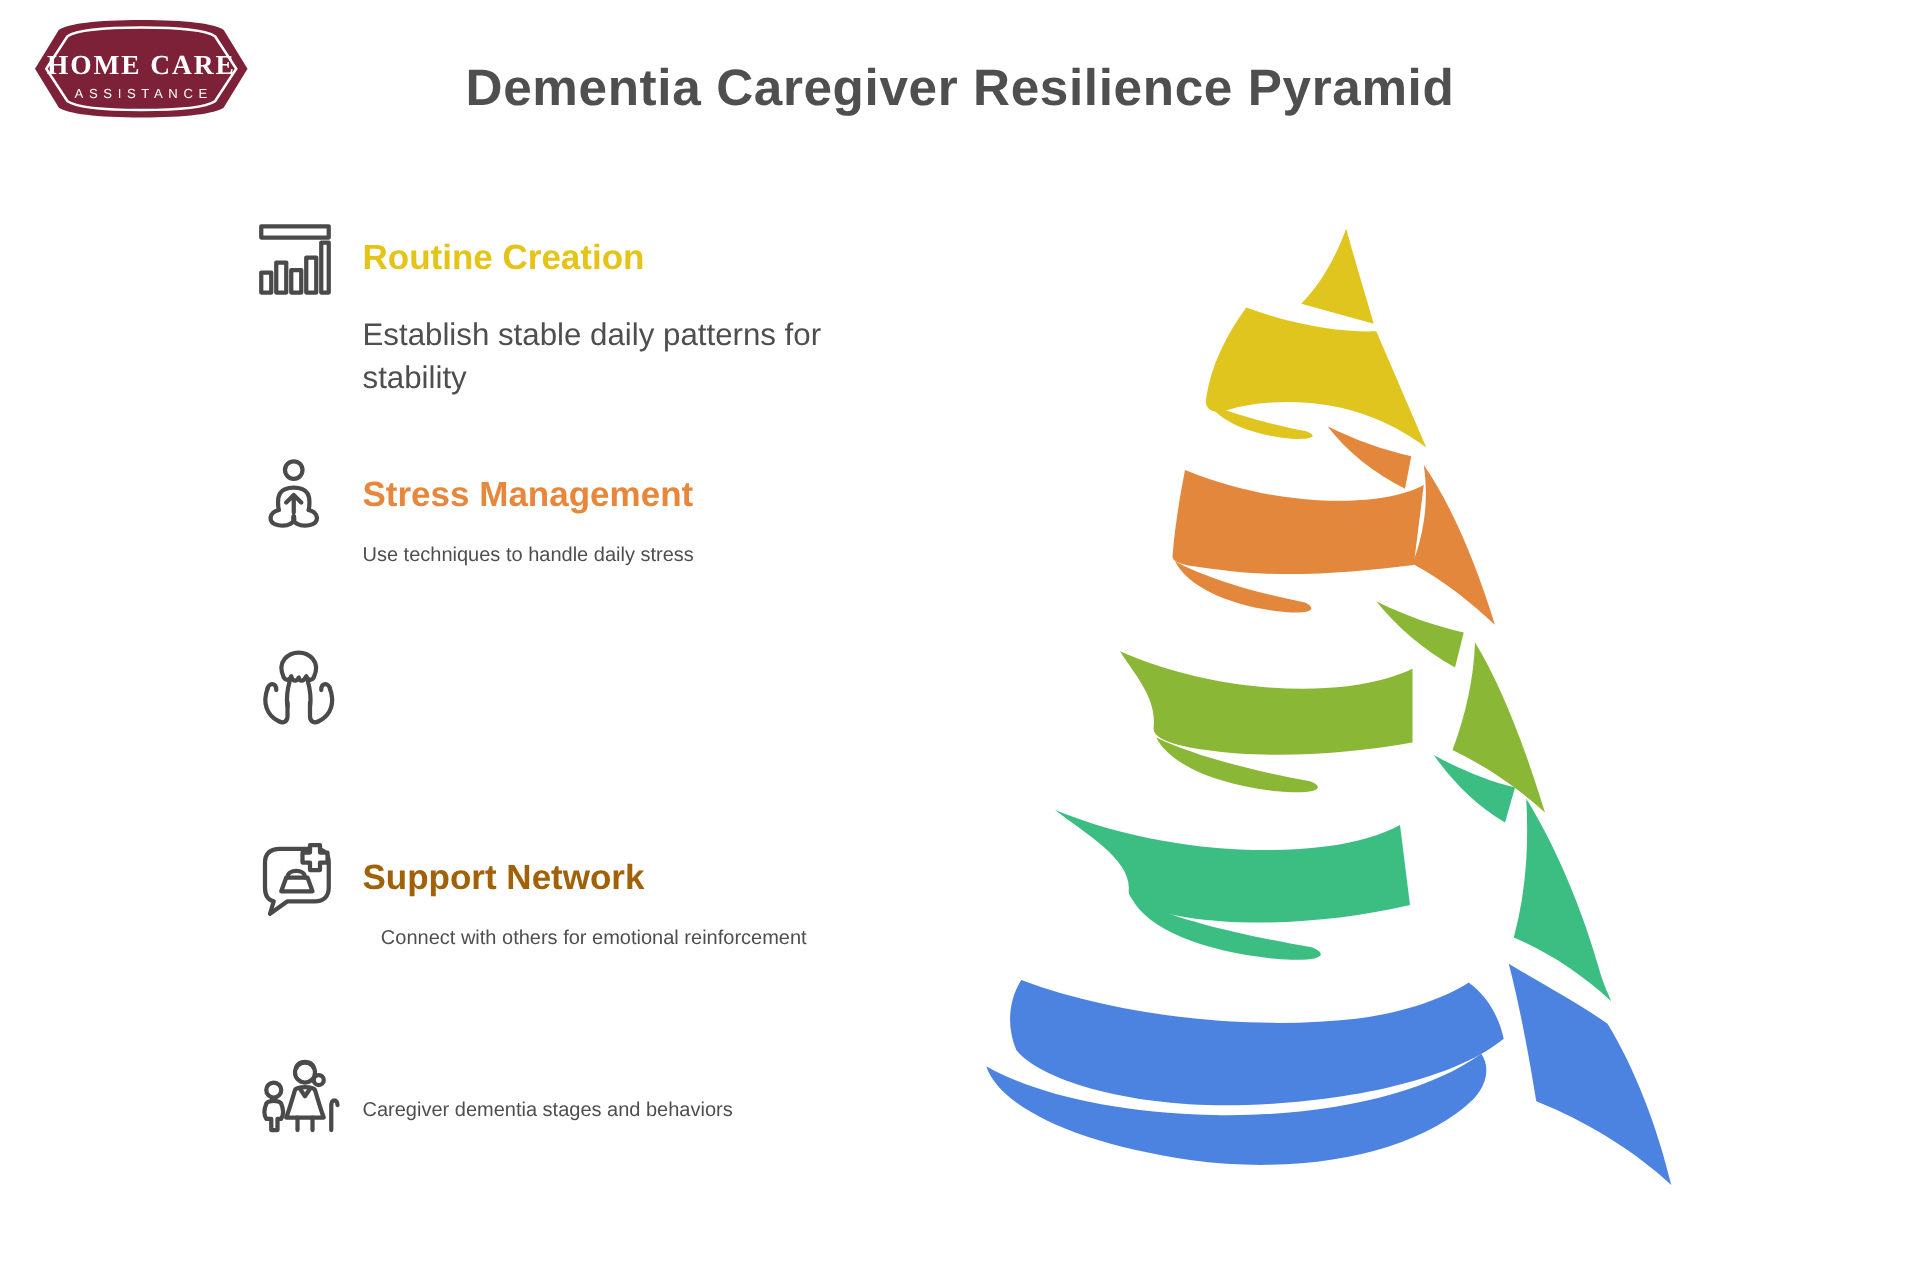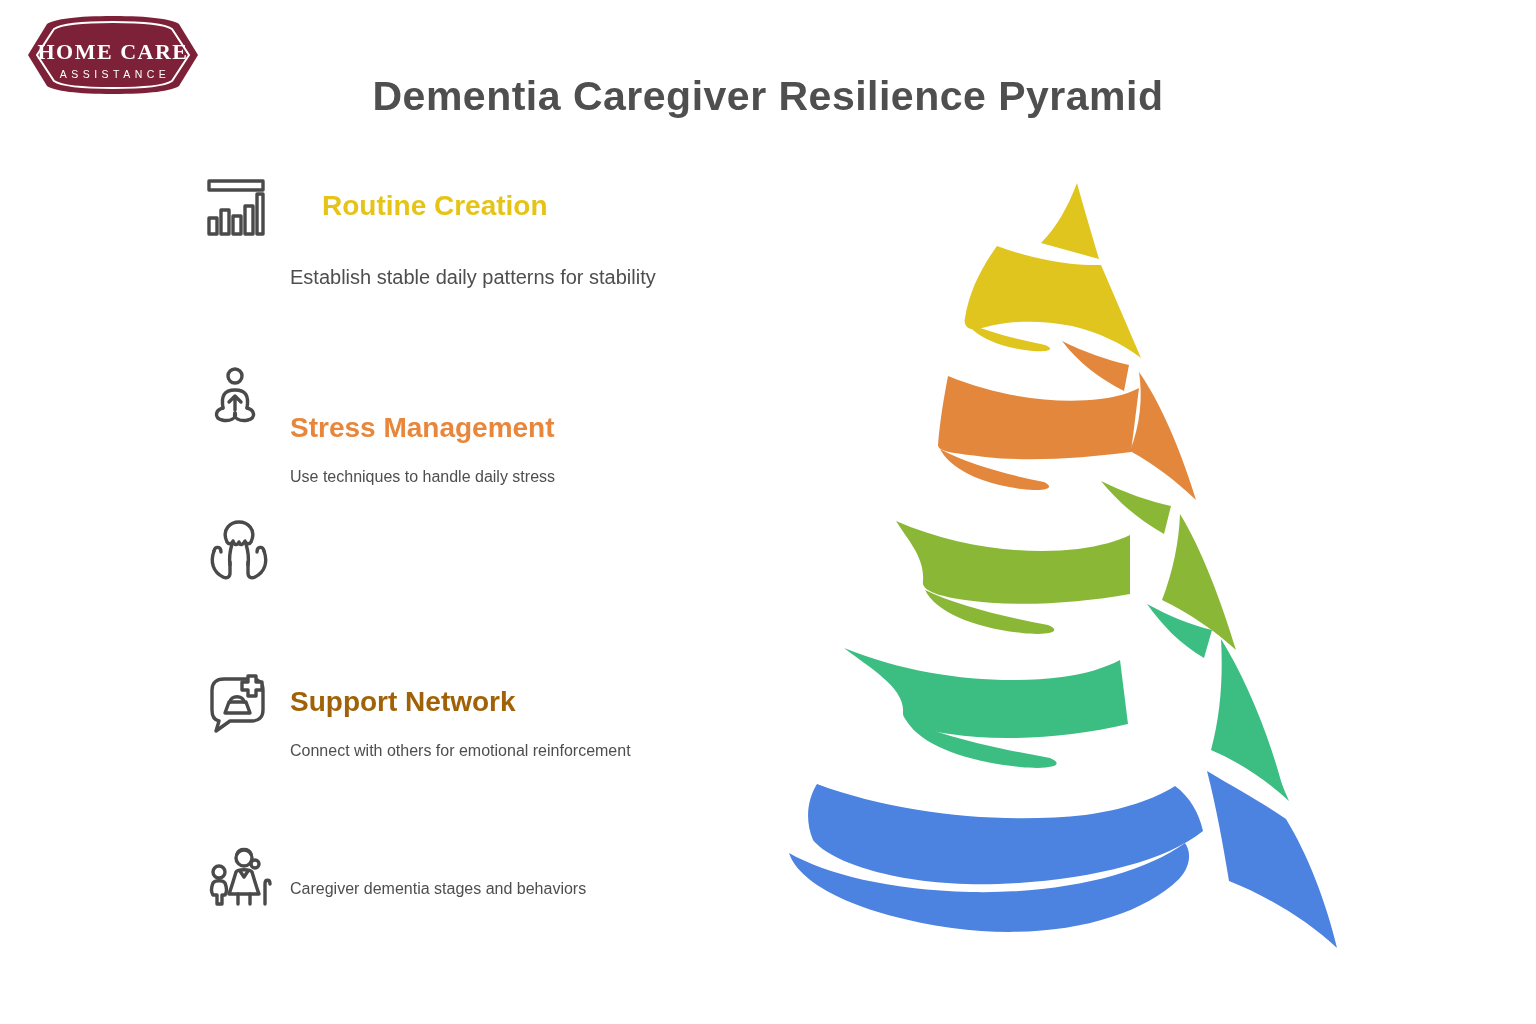--- a/index.html
+++ b/index.html
@@ -1,33 +1,33 @@
 <!DOCTYPE html>
 <html><head>
 <meta charset="utf-8">
 <style>
   html,body{margin:0;padding:0;}
   body{
     width:1536px;height:1024px;position:relative;overflow:hidden;
     background:#ffffff;font-family:"Liberation Sans",sans-serif;
   }
   .page-title{
-    position:absolute;top:46px;left:0;right:0;text-align:center;
+    position:absolute;top:20px;left:0;right:0;text-align:center;
     font-size:41px;font-weight:bold;color:#4f4f4f;letter-spacing:.5px;
   }
   .logo{position:absolute;left:20px;top:14px;width:186px;height:82px;}
   .pyramid-svg{position:absolute;left:0;top:0;width:1536px;height:1024px;}
   .item{position:absolute;left:206px;}
   .item .icon-box{position:absolute;left:0;top:-14px;width:64px;height:66px;}
   .item .content{margin-left:84px;}
   .item-title{margin:0;font-size:28px;font-weight:bold;line-height:1.15;}
   .item-desc{margin:22px 0 0;font-size:16px;color:#4e4e50;line-height:1.38;}
-  .item1 .item-desc{font-size:20px;margin-top:42px;width:430px;line-height:1.35;}
+  .item1 .item-desc{font-size:25px;margin-top:30px;width:430px;line-height:1.35;}
   .item2 .item-desc,.item3 .item-desc,.item5 .item-desc{width:520px;}
-  .item4 .item-desc{width:370px;}
+  .item4 .item-desc{width:370px;text-align:center;}
   .ic{stroke:#4a4a4a;stroke-width:3.4;fill:none;stroke-linecap:round;stroke-linejoin:round;}
 </style>
 </head>
 <body>
 
 <svg class="logo" viewBox="0 0 186 82">
   <path d="M93,2 C57,2 34,5 27,10 L8,41 L27,72 C34,77 57,80 93,80 C129,80 152,77 159,72 L178,41 L159,10 C152,5 129,2 93,2 Z" fill="#7c2138"></path>
   <path fill="none" stroke="#ffffff" stroke-width="2" d="M93,8 C60,8 40,11 34,15 L17,41 L34,67 C40,71 60,74 93,74 C126,74 146,71 152,67 L169,41 L152,15 C146,11 126,8 93,8 Z"></path>
   <text x="93" y="45" text-anchor="middle" fill="#ffffff" font-family="Liberation Serif, serif" font-size="22" font-weight="bold" letter-spacing="1.5">HOME CARE</text>
   <text x="95" y="64" text-anchor="middle" fill="#ffffff" font-family="Liberation Sans, sans-serif" font-size="10.5" letter-spacing="4.5">ASSISTANCE</text>
@@ -68,39 +68,39 @@
         <rect x="3" y="5" width="54" height="9"></rect>
         <rect x="3" y="42" width="8" height="16"></rect>
         <rect x="15" y="34" width="8" height="24"></rect>
         <rect x="27" y="40" width="8" height="18"></rect>
         <rect x="39" y="30" width="8" height="28"></rect>
         <rect x="51" y="18" width="6" height="40"></rect>
       </g>
     </svg>
   </div>
   <div class="content">
-    <h2 class="item-title" style="color: rgb(229, 196, 23); margin-left: 32px;">Routine Creation</h2>
+    <h2 class="item-title" style="color: rgb(229, 196, 23);">Routine Creation</h2>
     <p class="item-desc">Establish stable daily patterns for stability</p>
   </div>
 </div>
 
 <div class="item item2" style="top:380px;">
   <div class="icon-box">
     <svg viewBox="0 0 58 64" width="58" height="64">
       <g class="ic">
         <circle cx="29" cy="10" r="7"></circle>
         <path d="M17,42 C15,30 18,24 29,24 C40,24 43,30 41,42"></path>
         <path d="M29,44 V31 M23,36 L29,30 L35,36"></path>
         <path d="M17,42 C9,44 8,52 16,54 C24,56 31,52 29,47"></path>
         <path d="M41,42 C49,44 50,52 42,54 C34,56 27,52 29,47"></path>
       </g>
     </svg>
   </div>
   <div class="content">
-    <h2 class="item-title" style="color: rgb(232, 135, 59); margin-top: 32px;">Stress Management</h2>
+    <h2 class="item-title" style="color: rgb(232, 135, 59);">Stress Management</h2>
     <p class="item-desc">Use techniques to handle daily stress</p>
   </div>
 </div>
 
 <div class="item item3" style="top:533px;">
   <div class="icon-box">
     <svg viewBox="0 0 66 62" width="66" height="62">
       <g class="ic">
         <path d="M21,23 C15,10 25,3 33,3 C41,3 51,10 45,23 C43,26 40,25 39,22 C37,26 34,27 33,23 C31,27 28,26 27,22 C26,25 23,26 21,23 Z"></path>
         <path d="M26,25 C24,32 23,40 24,46 M40,25 C42,32 43,40 42,46"></path>

